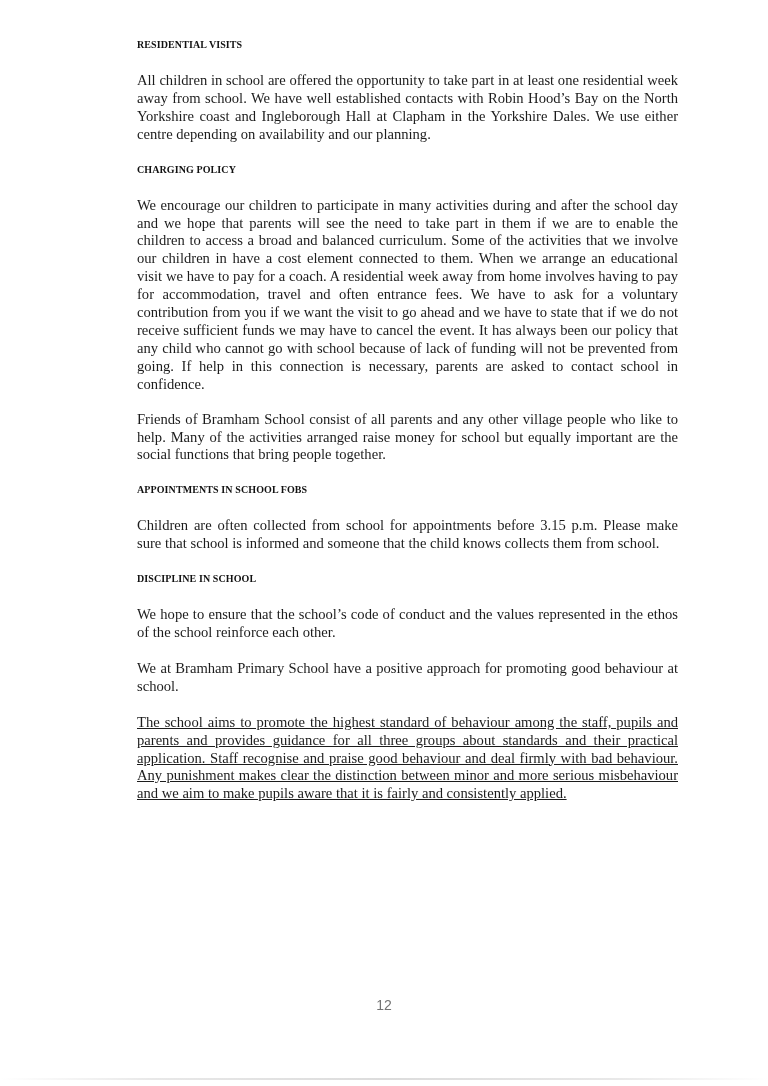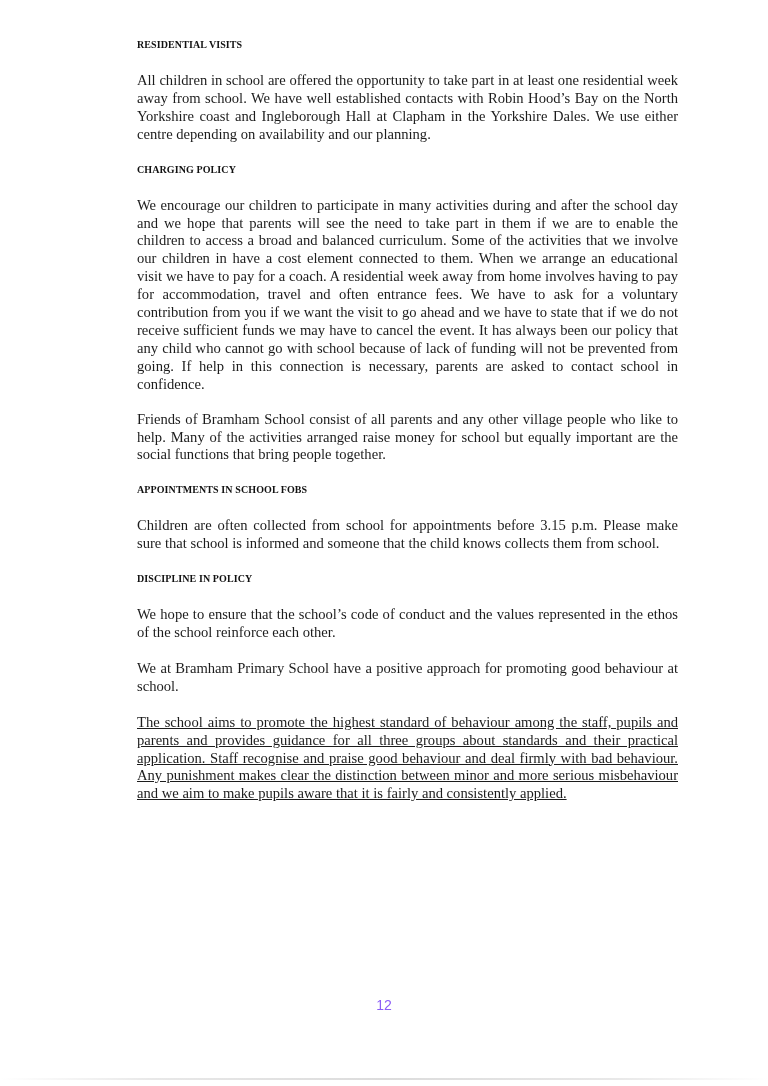--- a/index.html
+++ b/index.html
@@ -49,21 +49,21 @@
     #sec-discipline .para { margin-bottom: 18px; }
     #sec-discipline .para:last-child { margin-bottom: 0; text-decoration: underline; }
     .page-number {
       position: absolute;
       top: 997px;
       left: 0;
       width: 768px;
       text-align: center;
       font-family: "Liberation Sans", "DejaVu Sans", sans-serif;
       font-size: 14px;
-      color: #8b5cf6;
+      color: #737373;
     }
     .bottom-rule {
       position: absolute;
       left: 0;
       top: 1078px;
       width: 768px;
       height: 2px;
       background: linear-gradient(to right, #ffffff 0%, #e8e8e8 20%, #dcdcdc 50%, #e8e8e8 80%, #ffffff 100%);
     }
   </style>
@@ -85,21 +85,21 @@
   <section class="section" id="sec-fobs">
     <p class="para">Friends of Bramham School consist of all parents and any other village people who like to help.  Many of the activities arranged raise money for school but equally important are the social functions that bring people together.</p>
   </section>
 
   <section class="section" id="sec-appointments">
     <h2 class="heading">APPOINTMENTS IN SCHOOL FOBS</h2>
     <p class="para">Children are often collected from school for appointments before 3.15 p.m.  Please make sure that school is informed and someone that the child knows collects them from school.</p>
   </section>
 
   <section class="section" id="sec-discipline">
-    <h2 class="heading">DISCIPLINE IN POLICY</h2>
+    <h2 class="heading">DISCIPLINE IN SCHOOL</h2>
     <p class="para">We hope to ensure that the school’s code of conduct and the values represented in the ethos of the school reinforce each other.</p>
     <p class="para">We at Bramham Primary School have a positive approach for promoting good behaviour at school.</p>
     <p class="para">The school aims to promote the highest standard of behaviour among the staff, pupils and parents and provides guidance for all three groups about standards and their practical application.  Staff recognise and praise good behaviour and deal firmly with bad behaviour.  Any punishment makes clear the distinction between minor and more serious misbehaviour and we aim to make pupils aware that it is fairly and consistently applied.</p>
   </section>
 
 </div>
 
 <div class="page-number">12</div>
 <div class="bottom-rule"></div>
 

